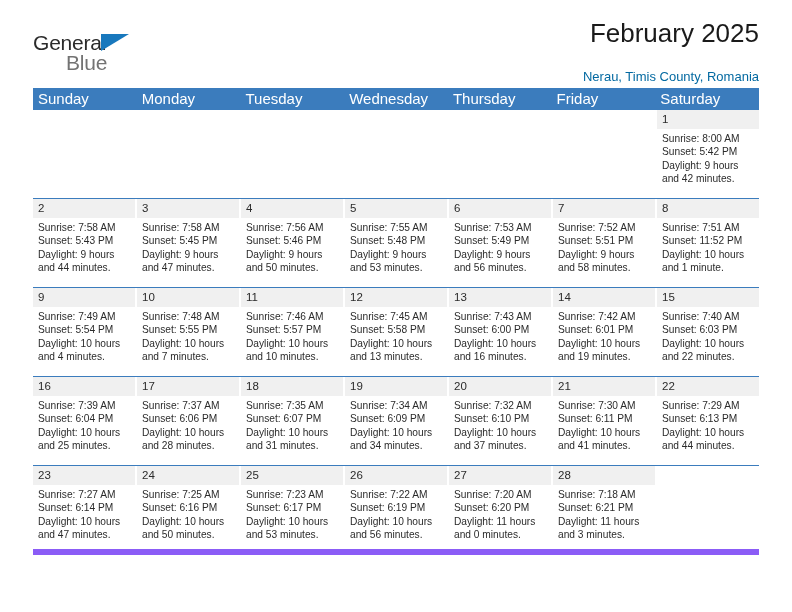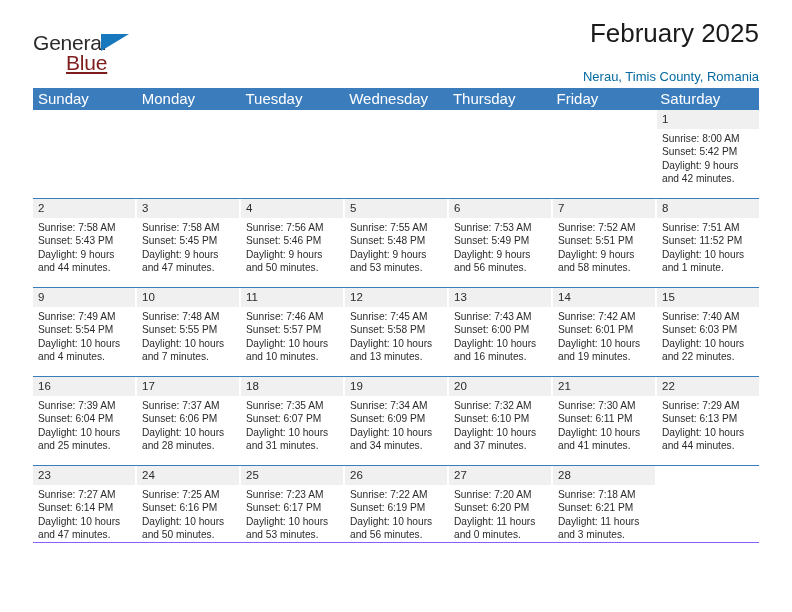--- a/index.html
+++ b/index.html
@@ -39,28 +39,27 @@
     font-size: 21px;
     color: #2b2b2b;
     letter-spacing: -0.2px;
     line-height: 22px;
     display: block;
     font-weight: 400;
   }
 
   .brand-blue {
     font-size: 21px;
-    color: #7f1d1d;
+    color: #737373;
     letter-spacing: -0.2px;
     line-height: 21px;
     display: block;
     margin-left: 33px;
     margin-top: -2px;
     font-weight: 400;
-    text-decoration: underline;
   }
 
   .brand-triangle {
     position: absolute;
     left: 68px;
     top: 6px;
     width: 0;
     height: 0;
     border-left: 28px solid #1878bd;
     border-bottom: 17px solid transparent;
@@ -109,21 +108,21 @@
     white-space: nowrap;
   }
 
   .week-row {
     display: flex;
     border-top: 1px solid #3b7cbd;
     height: 89px;
   }
 
   .week-row.first { height: 89px; }
-  .week-row.last  { height: 78px; border-bottom: 1px solid #8b5cf6; }
+  .week-row.last  { height: 90px; border-bottom: 6px solid #8b5cf6; }
 
   .day-cell {
     flex: 1 1 0;
     margin-right: 2px;
     position: relative;
     background: #ffffff;
   }
   .day-cell:last-child { margin-right: 0; }
 
   .day-cell.filled .daynum-band {

